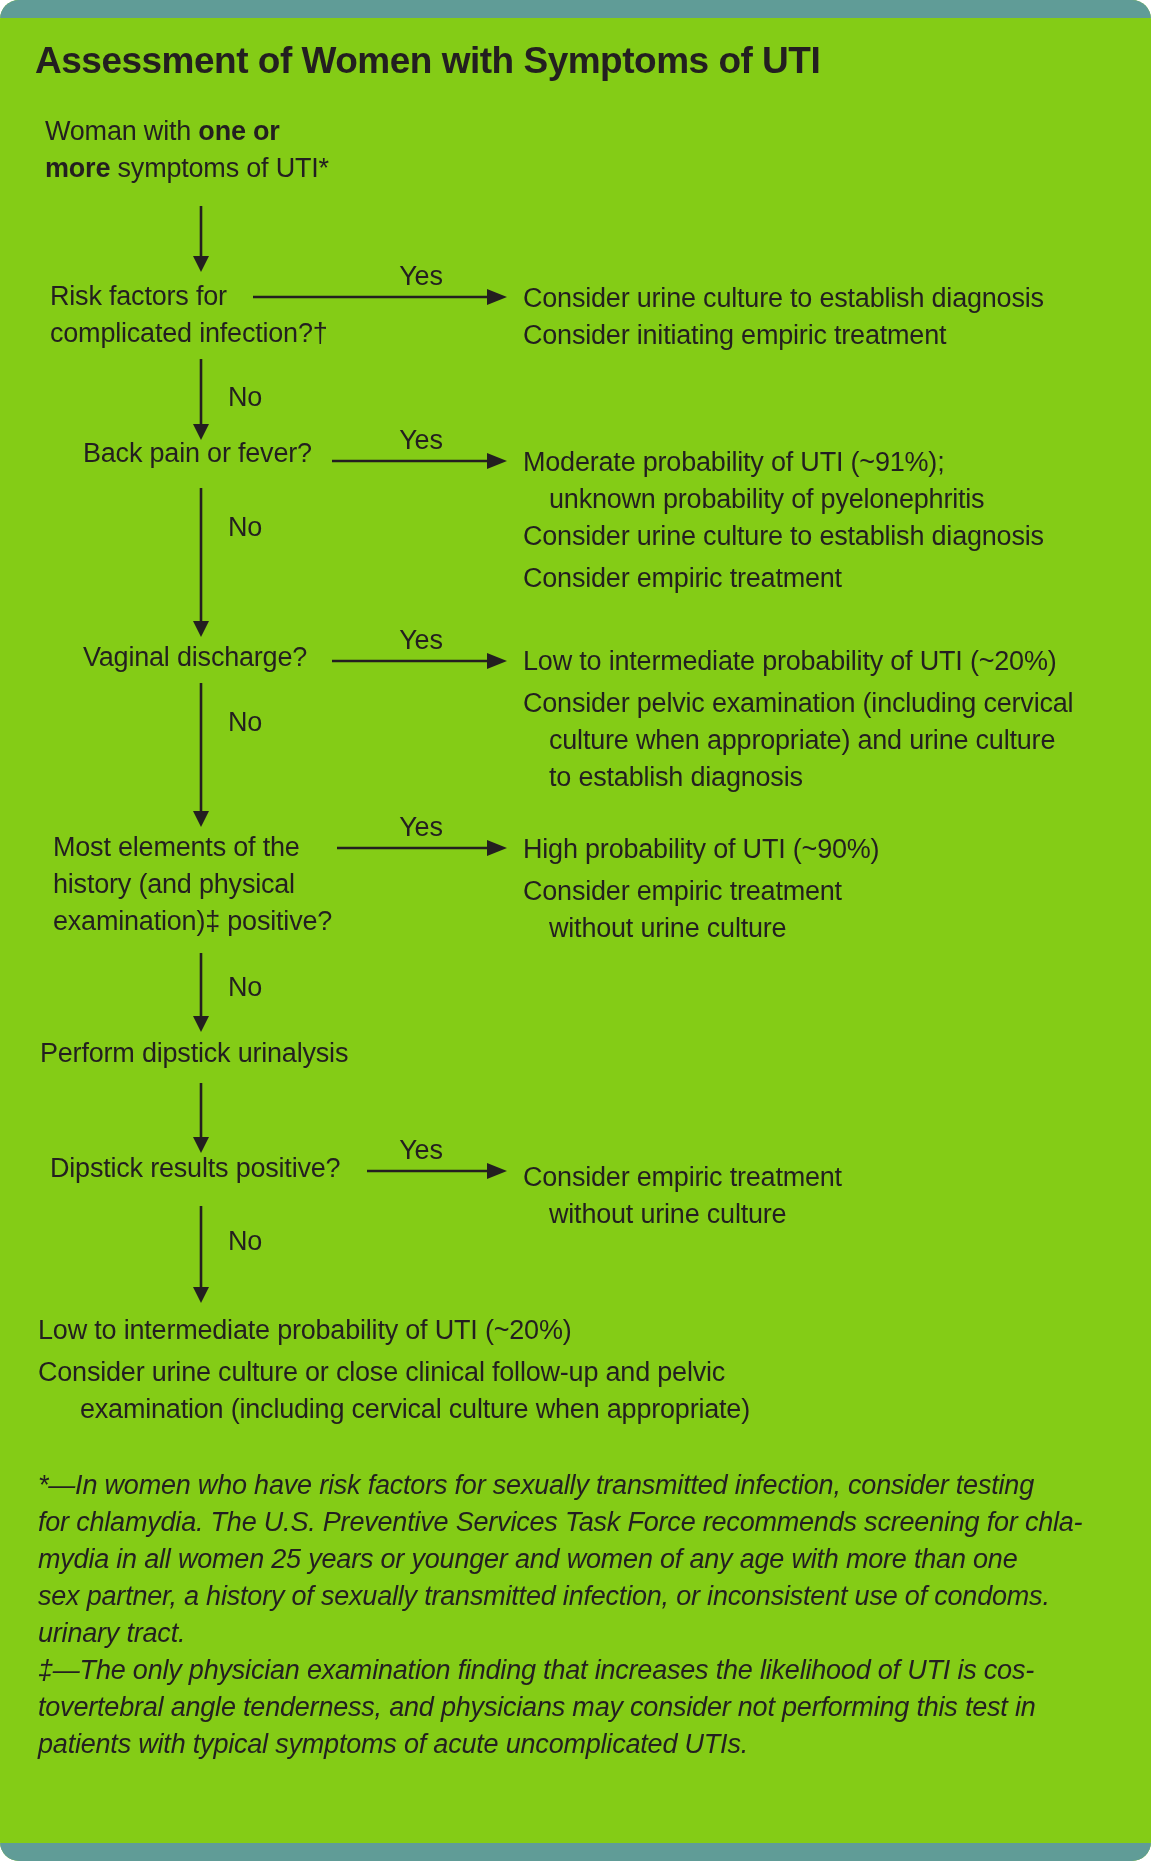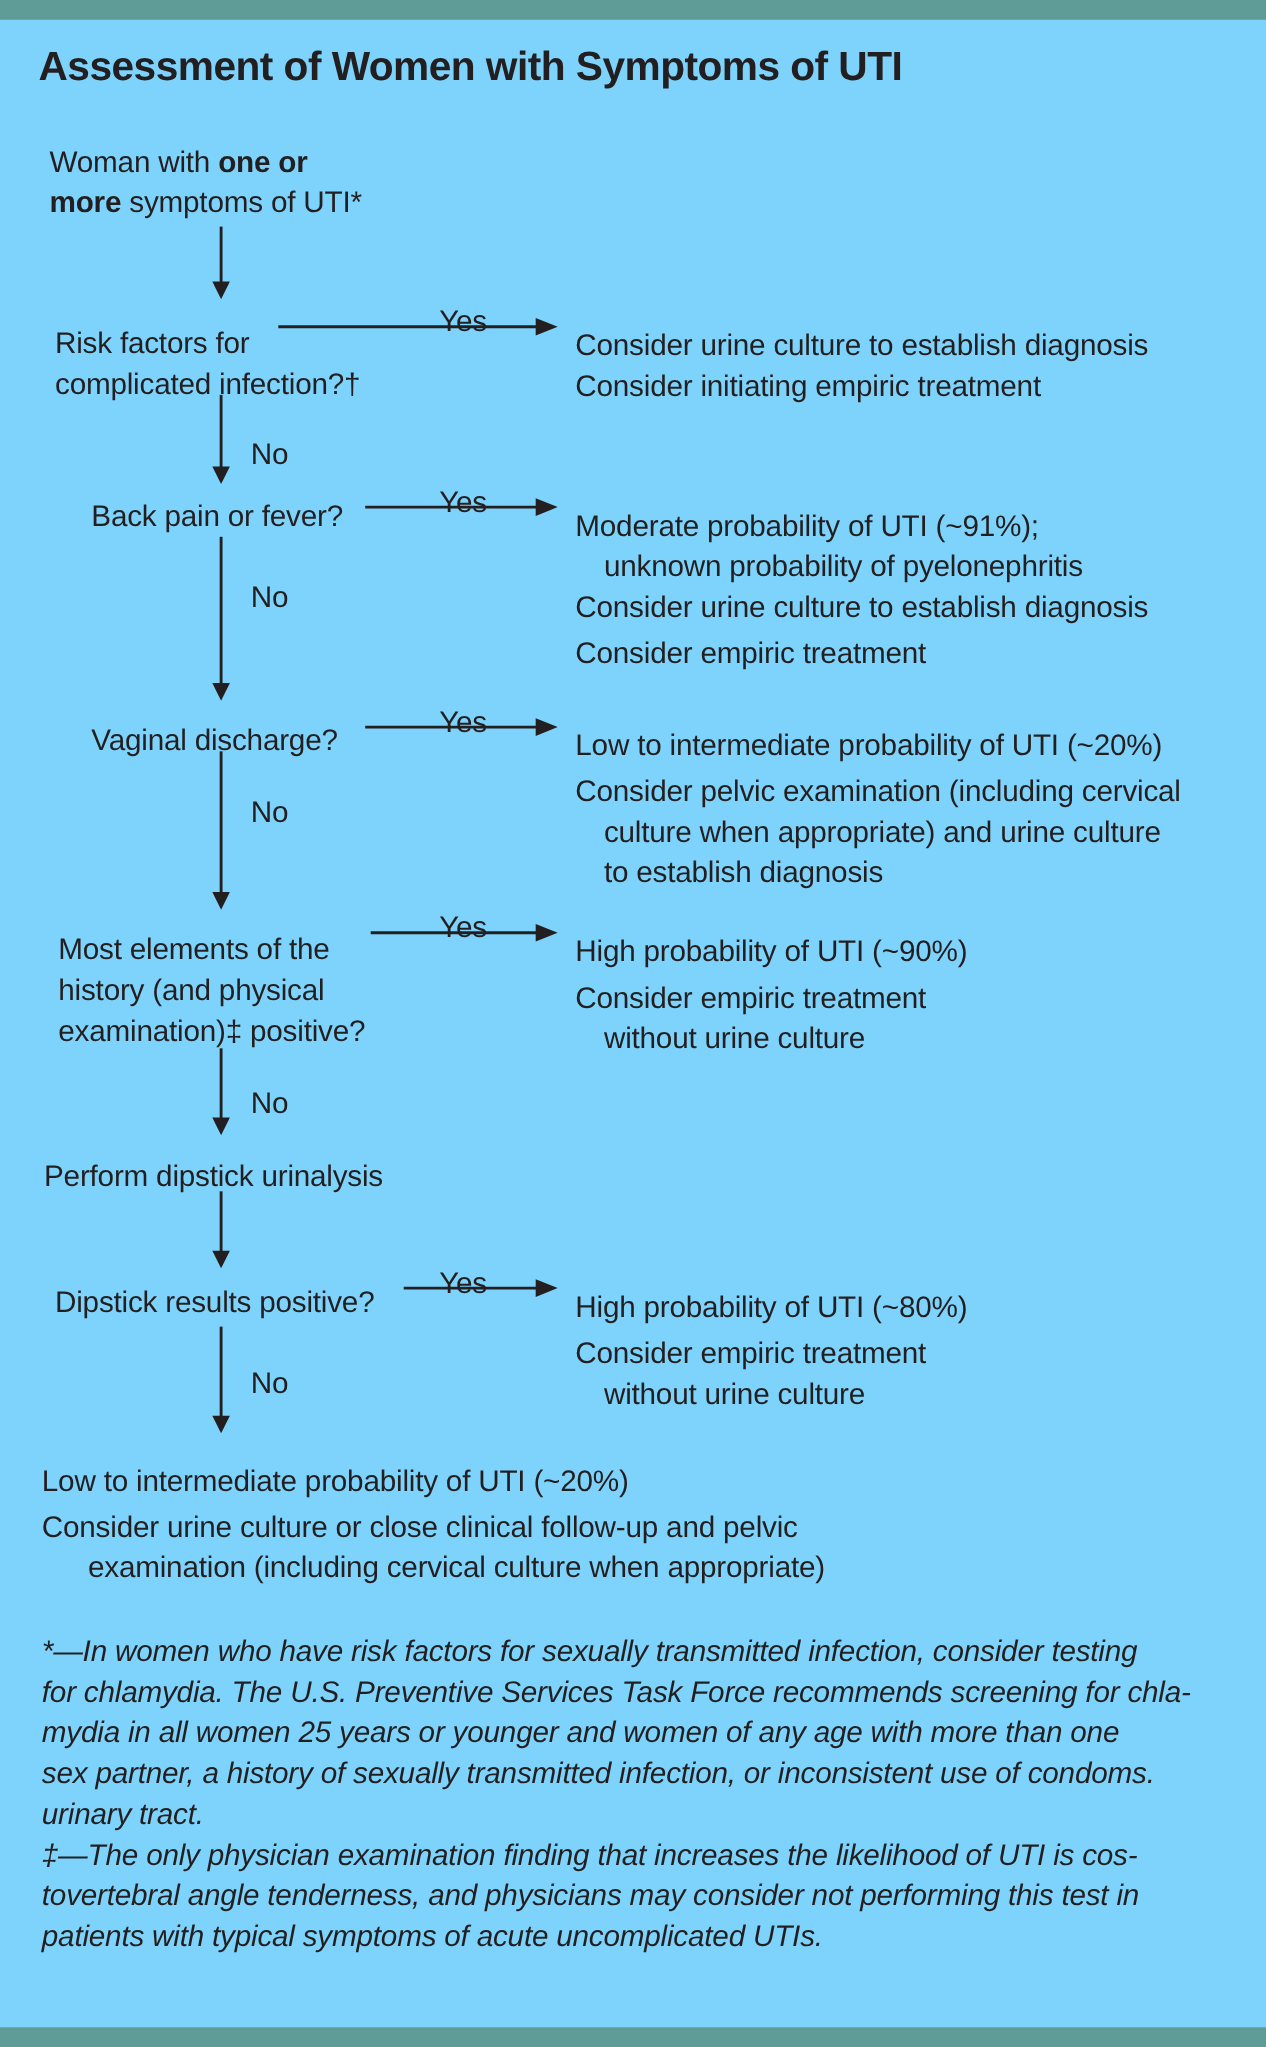--- a/index.html
+++ b/index.html
@@ -1,26 +1,26 @@
 <!DOCTYPE html>
 <html style="--accent: #609c97; --ink: #231f20;"><head>
 <meta charset="utf-8">
 <style>
   :root{ --accent:#609c97; --ink:#231f20; }
   *{ margin:0; padding:0; box-sizing:border-box; }
   body{ background:#ffffff; font-family:"Liberation Sans", sans-serif; color:var(--ink); }
-  .page{ position:relative; width:1151px; height:1861px; background:#7dd3fc; overflow:hidden; }
+  .page{ position:relative; width:1151px; height:1861px; background:#84cc16; overflow:hidden;border-radius:19px; }
   .bar{ position:absolute; left:0; width:1151px; height:18px; background:var(--accent); }
   .bar-top{ top:0; }
   .bar-bottom{ top:1843px; }
   .title{ position:absolute; left:35px; top:40px; font-size:37px; font-weight:700; letter-spacing:-0.5px; color:var(--ink); white-space:nowrap; }
   .arrows{ position:absolute; left:0; top:0; }
   .arrows .stk{ stroke:var(--ink); stroke-width:2.6; fill:none; }
   .arrows .hd{ fill:var(--ink); stroke:none; }
-  .node, .outcome, .elabel, .footnotes{ position:absolute; font-size:27px; line-height:37px; letter-spacing:-0.2px; white-space:nowrap;margin-top:16px; }
+  .node, .outcome, .elabel, .footnotes{ position:absolute; font-size:27px; line-height:37px; letter-spacing:-0.2px; white-space:nowrap; }
   .node b{ font-weight:700; }
   .elabel{ width:60px; text-align:center; }
   .yes{ left:391px; }
   .no{ left:215px; }
   .ind{ padding-left:26px; }
   .ind2{ padding-left:42px; }
   .gap{ margin-top:5px; }
   .n-sym{ left:45px; top:113px; }
   .n-risk{ left:50px; top:278px; }
   .n-back{ left:83px; top:435px; }
@@ -144,21 +144,20 @@
     <div class="ind">to establish diagnosis</div>
   </div>
 
   <div class="outcome o-4">
     <div>High probability of UTI (~90%)</div>
     <div class="gap">Consider empiric treatment</div>
     <div class="ind">without urine culture</div>
   </div>
 
   <div class="outcome o-5">
-    <div>High probability of UTI (~80%)</div>
     <div class="gap">Consider empiric treatment</div>
     <div class="ind">without urine culture</div>
   </div>
 
   <div class="footnotes">
     <div>*—In women who have risk factors for sexually transmitted infection, consider testing</div>
     <div>for chlamydia. The U.S. Preventive Services Task Force recommends screening for chla-</div>
     <div>mydia in all women 25 years or younger and women of any age with more than one</div>
     <div>sex partner, a history of sexually transmitted infection, or inconsistent use of condoms.</div>
     <div>urinary tract.</div>

